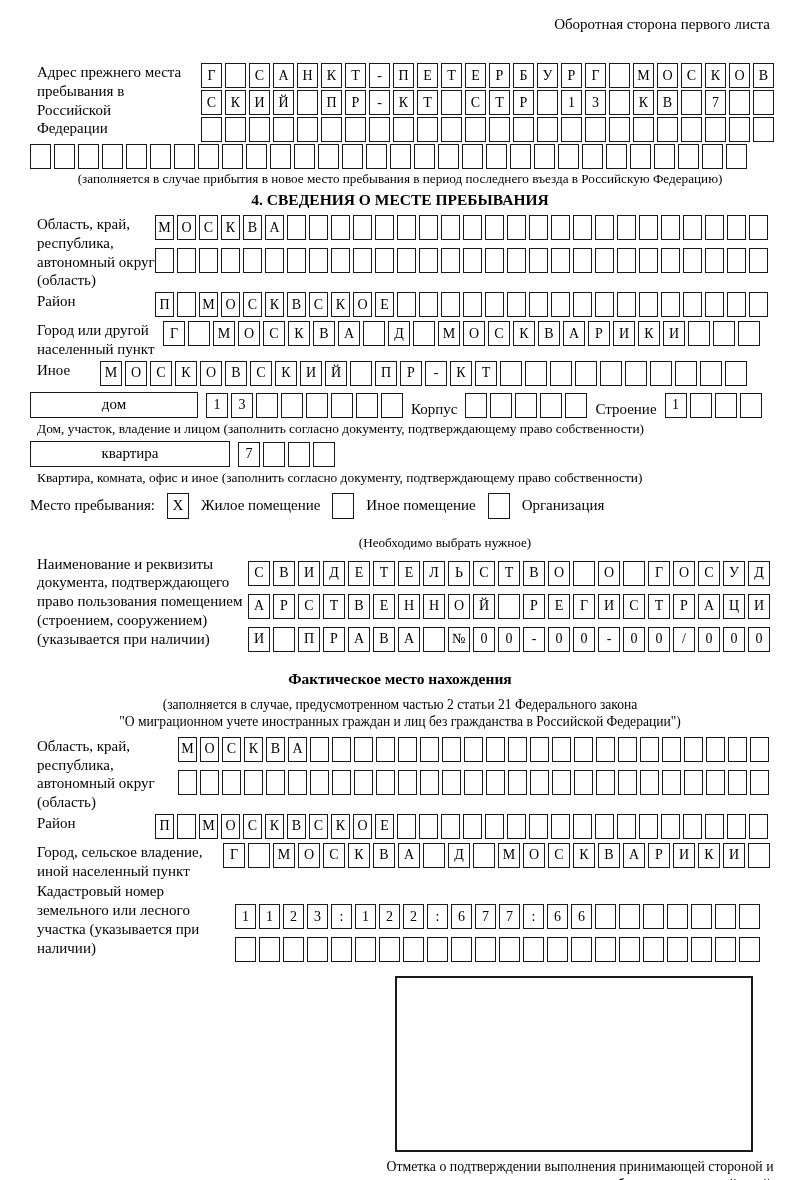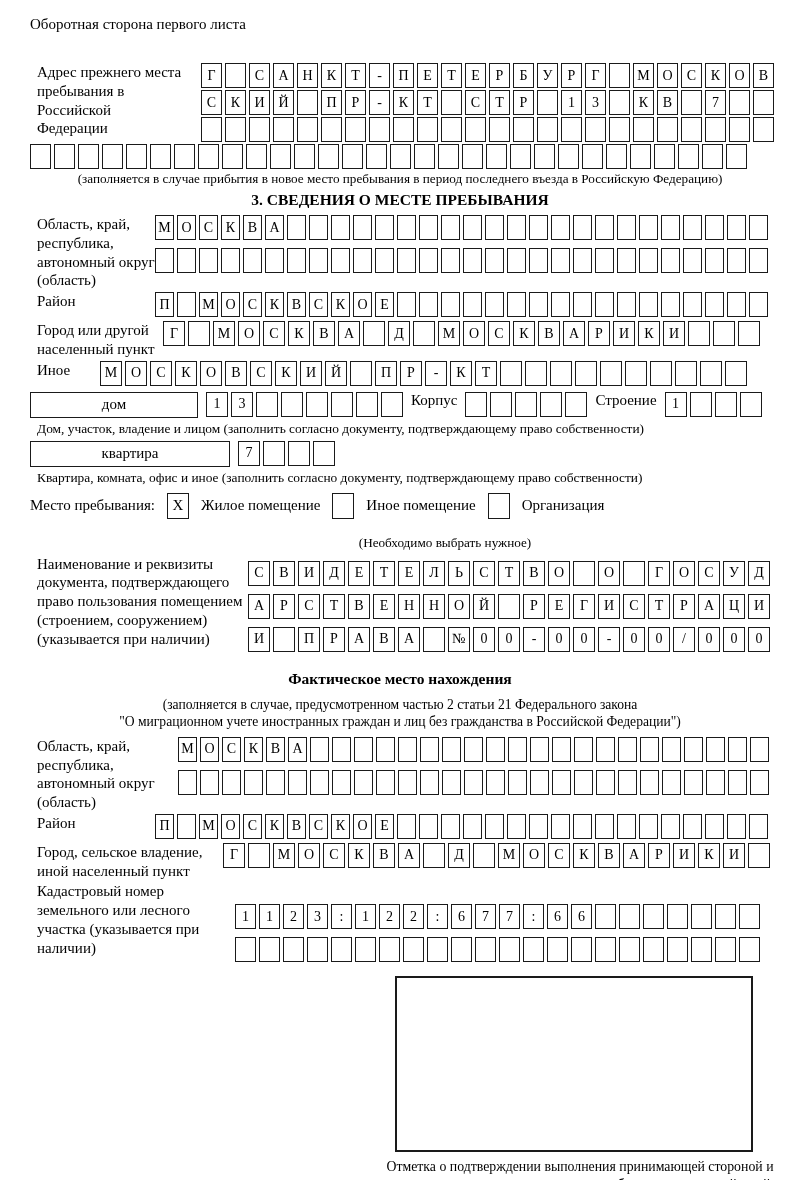--- a/index.html
+++ b/index.html
@@ -1,20 +1,20 @@
 <!DOCTYPE html>
 <html><head>
 <meta charset="utf-8">
 <style>
   html,body { margin:0; padding:0; background:#fff; }
   body { width:800px; height:1180px; overflow:hidden; color:#000;
          font-family:"Liberation Serif", serif; }
   .page { box-sizing:border-box; width:800px; height:1180px; padding:14px 30px 0 30px; }
 
-  .header-note { text-align:left; font-size:15px; margin:2px 0 30px 0; }
+  .header-note { text-align:right; font-size:15px; margin:2px 0 30px 0; }
 
   
   .cellrow { display:flex; gap:3px; margin-bottom:2px; }
   .c { box-sizing:border-box; flex:0 0 auto; width:21px; height:25px;
        border:1.6px solid #1a1a1a; display:flex; align-items:center; justify-content:center;
        font-size:14px; background:#fff; }
   .cw19 .c { width:19px; }
   .cw22 .c { width:22px; }
 
   .addr-flex { display:flex;gap:16px; }
@@ -27,21 +27,21 @@
   .note-left { font-size:13.4px; margin:1px 0 4px 0; padding-left:7px; }
 
   .sec-title { text-align:center; font-weight:bold; font-size:15.5px; margin:4px 0 6px 0; }
 
   .field { display:flex; margin-bottom:2px; }
   .field-label { flex:0 0 auto; box-sizing:border-box; padding-left:7px;
                  font-size:15px; line-height:1.25; }
   .w125 { width:125px; } .w133 { width:133px; } .w70 { width:70px; }
   .w218 { width:218px; } .w148 { width:148px; } .w193 { width:193px; } .w205 { width:205px; }
 
-  .domrow { display:flex; align-items:flex-start; gap:8px; margin:4px 0 3px 0; }
+  .domrow { display:flex; align-items:flex-end; gap:8px; margin:4px 0 3px 0; }
   .widebox { box-sizing:border-box; border:1.6px solid #1a1a1a; height:26px;
              display:flex; align-items:center; justify-content:center; font-size:15px; }
   .dom-box { width:168px; } .kv-box { width:200px; }
   .inline-label { font-size:15px; white-space:nowrap; }
 
   .mesto-row { display:flex; align-items:center; gap:12px; font-size:15px; margin:7px 0 2px 0;text-align:right; }
   .checkbox { box-sizing:border-box; width:22px; height:26px; border:1.6px solid #1a1a1a;
               display:flex; align-items:center; justify-content:center; font-size:15px; flex:0 0 auto; }
   .note-mesto { width:530px; margin-left:150px; text-align:center; font-size:13.2px; margin-bottom:4px;margin-top:16px; }
 
@@ -173,21 +173,21 @@
       <div class="c"></div>
       <div class="c"></div>
       <div class="c"></div>
       <div class="c"></div>
       <div class="c"></div>
       <div class="c"></div>
       <div class="c"></div>
     </div>
   <div class="note-center">(заполняется в случае прибытия в новое место пребывания в период последнего въезда в Российскую Федерацию)</div>
 
-  <div class="sec-title">3. СВЕДЕНИЯ О МЕСТЕ ПРЕБЫВАНИЯ</div>
+  <div class="sec-title">4. СВЕДЕНИЯ О МЕСТЕ ПРЕБЫВАНИЯ</div>
 
   <div class="field">
     <div class="field-label w125">Область, край, республика, автономный округ (область)</div>
     <div class="rows-col rows-gap8">
       <div class="cellrow cw19">
           <div class="c">М</div>
           <div class="c">О</div>
           <div class="c">С</div>
           <div class="c">К</div>
           <div class="c">В</div>

